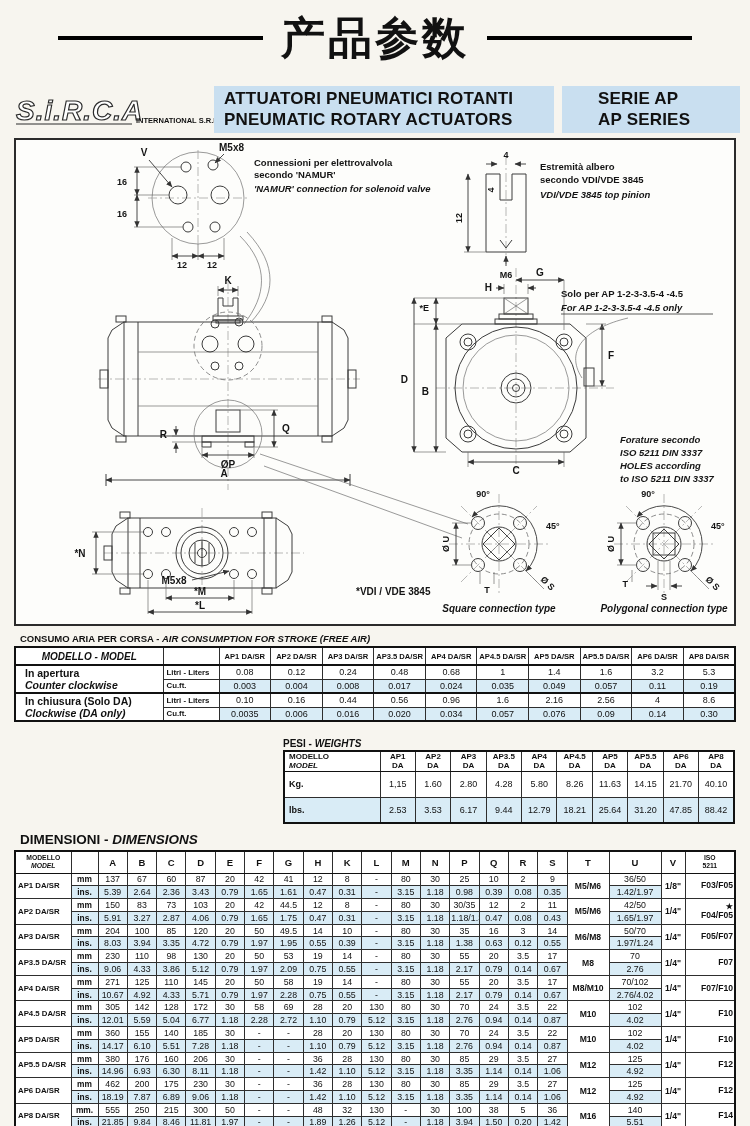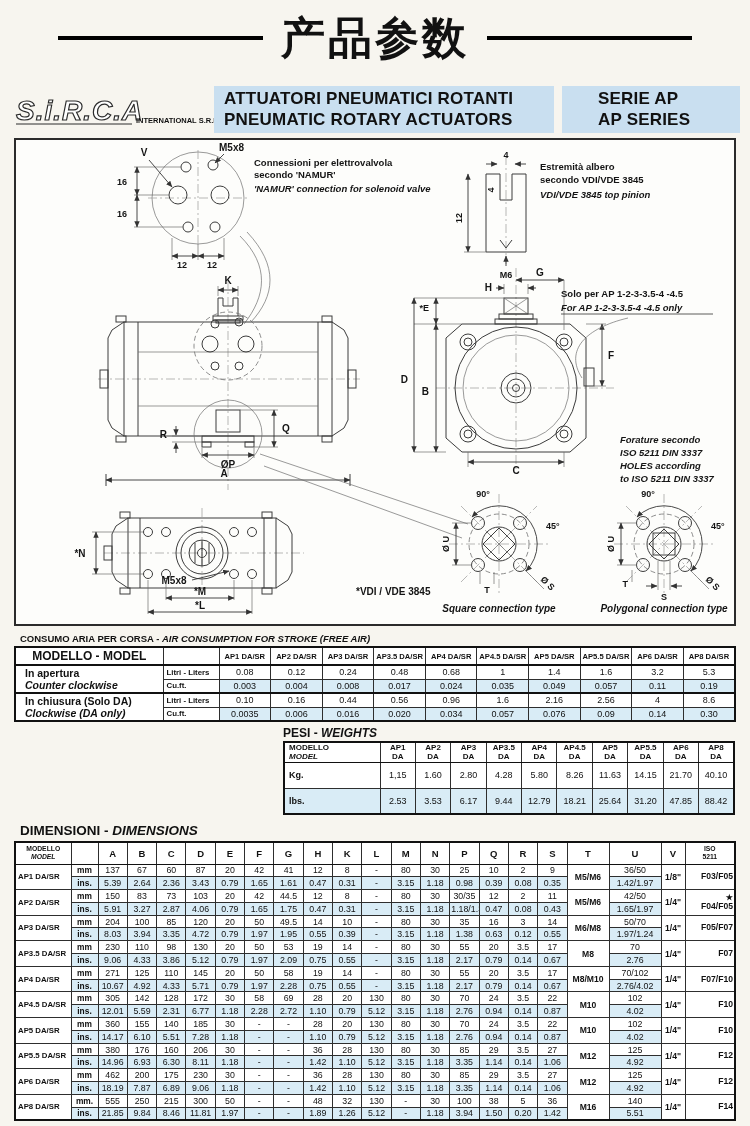--- a/index.html
+++ b/index.html
@@ -30,30 +30,30 @@
   .dcap   { font:italic bold 10px "Liberation Sans",sans-serif; }
   .dline  { stroke:#3c3c3c; stroke-width:1; fill:none; }
   .dthin  { stroke:#6f6f6f; stroke-width:.7; fill:none; }
   .dcenter{ stroke:#9a9a9a; stroke-width:.7; fill:none; stroke-dasharray:9 3 2 3; }
   .ddash  { stroke:#707070; stroke-width:.8; fill:none; stroke-dasharray:5 3; }
   .dim    { stroke:#333; stroke-width:.9; fill:none; marker-start:url(#as); marker-end:url(#ae); }
   
   .sec-title { margin:7px 0 2px 20px; font-size:9.5px; }
   .b  { font-weight:bold; }
   .bi { font-weight:bold; font-style:italic; }
-  .pesi-title { margin:4px 0 1px 283px; font-size:12px; }
+  .pesi-title { margin:16px 0 1px 283px; font-size:10px; }
   .dims-title { margin:8px 0 3px 20px; font-size:13.5px; }
   
   table { border-collapse:collapse; table-layout:fixed; background:#fff; }
   th,td { border:1px solid #2e2e2e; text-align:center; overflow:hidden; white-space:nowrap; }
   .blue { background:#d9ecf6; }
   
   .air { width:722px; margin-left:14px; border:2px solid #111; font-size:9px; }
   .air th { font-size:7.6px; height:18px; font-weight:bold; }
-  .air th.mh { font-size:12px; }
+  .air th.mh { font-size:10px;font-style:italic; }
   .air td { height:14px; }
   .air td.rowlabel { text-align:left; padding-left:9px; font-size:10.5px; }
   .air td.unit { text-align:left; padding-left:3px; font-size:7.8px; font-weight:bold; }
   .air thead th { border-bottom:2px solid #111; }
   .air tr.gs td { border-top:2px solid #111; }
   
   .weights { width:452px; margin-left:283px; border:2px solid #111; font-size:9px; }
   .weights th { font-size:8px; height:20px; line-height:9px; font-weight:bold; }
   .weights th.mh { text-align:left; padding-left:4px; }
   .weights th.mh .i { font-style:italic; }
@@ -888,21 +888,21 @@
         <td>102</td>
         <td class="span" rowspan="2">1/4"</td>
         <td class="span iso-cell" rowspan="2">
           <div>F10</div>
         </td>
       </tr>
       <tr>
         <td class="unit blue">ins.</td>
         <td class="blue">12.01</td>
         <td class="blue">5.59</td>
-        <td class="blue">2.31</td>
+        <td class="blue">5.04</td>
         <td class="blue">6.77</td>
         <td class="blue">1.18</td>
         <td class="blue">2.28</td>
         <td class="blue">2.72</td>
         <td class="blue">1.10</td>
         <td class="blue">0.79</td>
         <td class="blue">5.12</td>
         <td class="blue">3.15</td>
         <td class="blue">1.18</td>
         <td class="blue">2.76</td>

